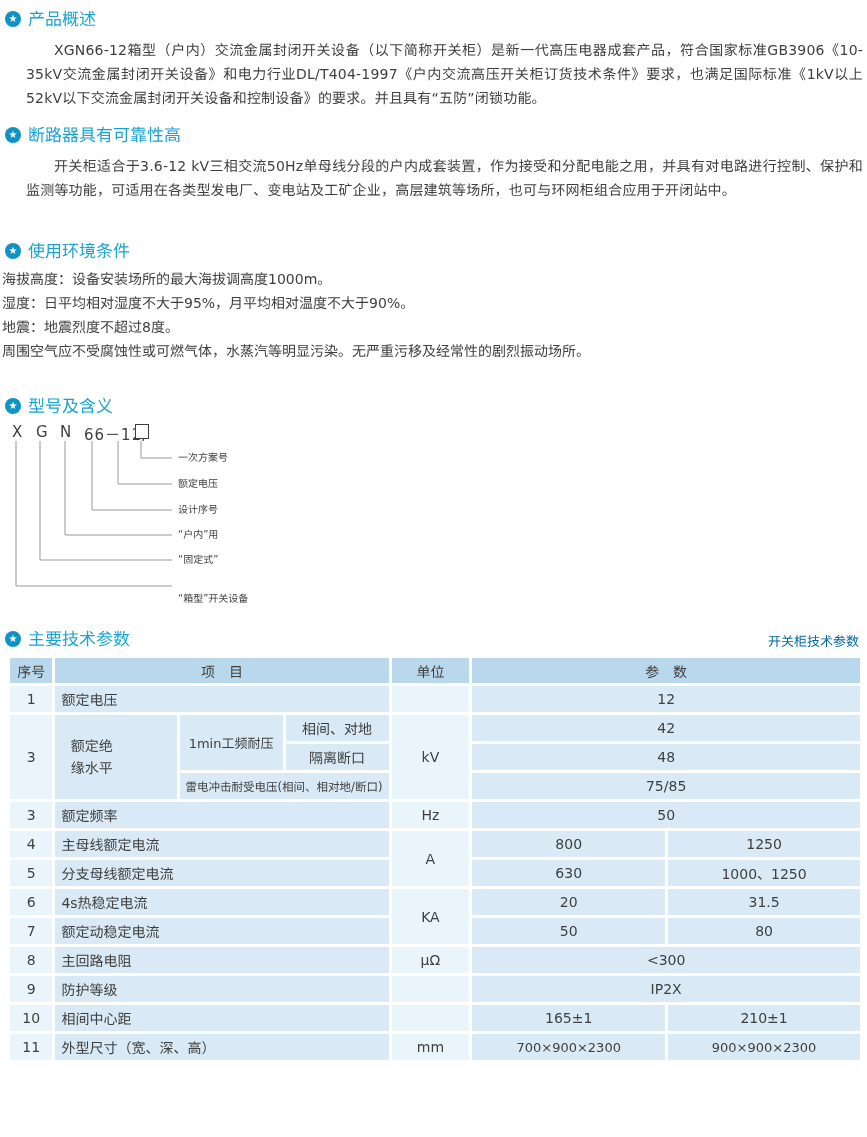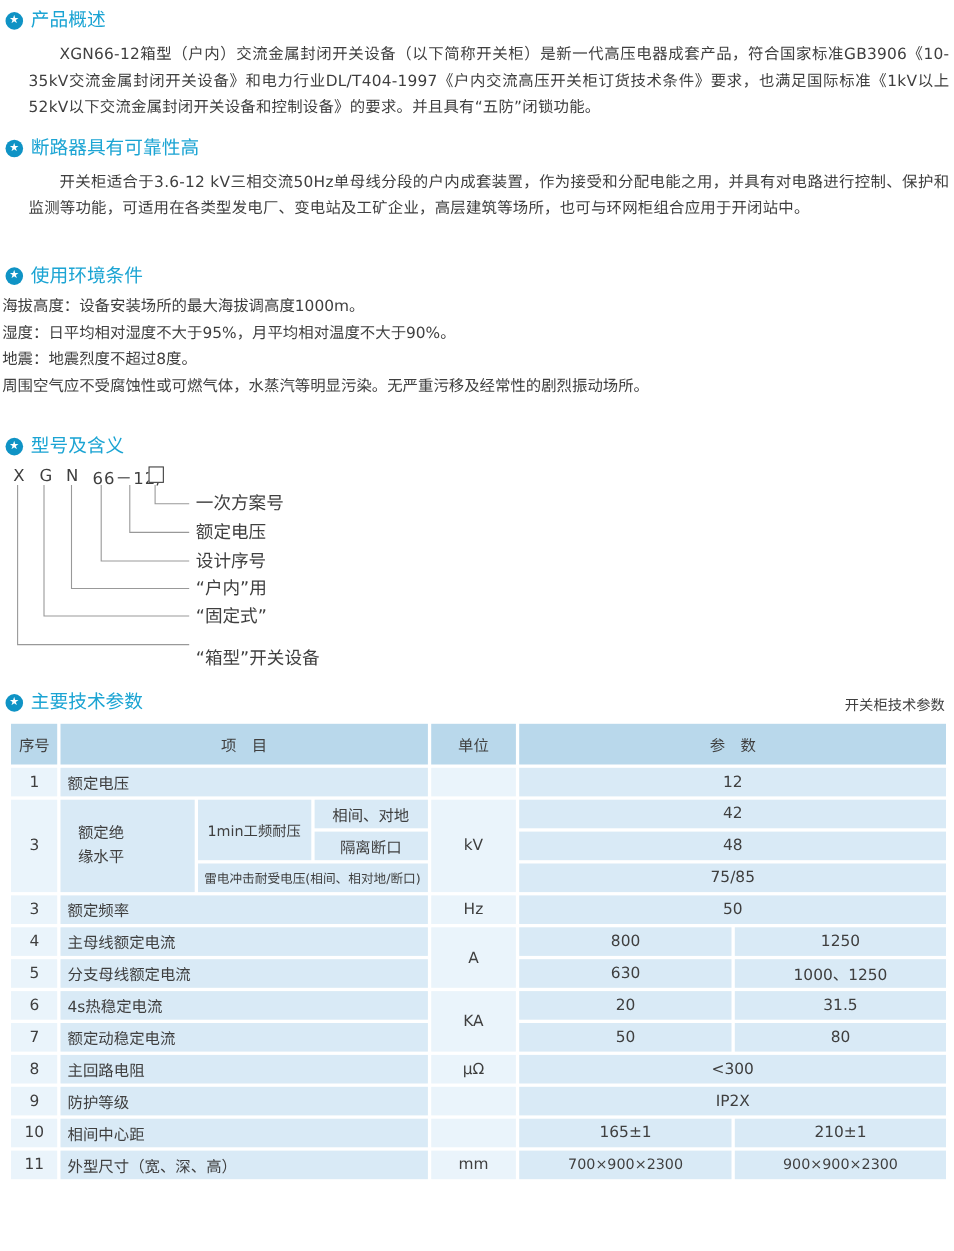--- a/index.html
+++ b/index.html
@@ -37,37 +37,37 @@
   .mt-params{margin-top:23px;}
 
   
   .model-diagram{position:relative;height:182px;margin:6px 0 0 4px;width:430px;}
   .code-part{position:absolute;top:0;font-size:15px;color:#3f3f3f;letter-spacing:1px;white-space:nowrap;}
   .code-box{
     position:absolute;top:1px;left:129px;width:12px;height:13px;
     border:1.5px solid #3f3f3f;background:#fff;
   }
   .connectors{position:absolute;left:0;top:18px;}
-  .model-label{position:absolute;left:172px;font-size:16px;line-height:20px;white-space:nowrap;}
+  .model-label{position:absolute;left:172px;font-size:10px;line-height:20px;white-space:nowrap;}
 
   
   .params-head{display:flex;align-items:flex-end;justify-content:space-between;margin-right:4px;}
-  .params-caption{font-size:13px;color:#404040;line-height:16px;}
+  .params-caption{font-size:13px;color:#0369a1;line-height:16px;}
 
   
   table.params{
     border-collapse:separate;border-spacing:3px;
     margin:5px 4px 0 5px;width:856px;table-layout:fixed;
     font-size:14px;color:#3f3f3f;
   }
   table.params td{
     background:#d9eaf6;text-align:center;vertical-align:middle;
     height:26px;padding:0;overflow:hidden;
   }
-  table.params tr.hdr td{background:#b9d8eb;height:37px;font-size:14px;}
+  table.params tr.hdr td{background:#b9d8eb;height:25px;font-size:14px;}
   table.params td.lt{background:#eaf4fb;}
   table.params td.item{text-align:left;padding-left:6px;}
   table.params td.ins-item{text-align:left;padding-left:14px;}
   .wrap3{display:inline-block;width:3.2em;line-height:22px;text-align:center;}
   td.small{font-size:11.5px;white-space:nowrap;text-align:left;padding-left:6px;}
   td.nowrap{white-space:nowrap;font-size:13px;}
 </style>
 </head>
 <body>
 

